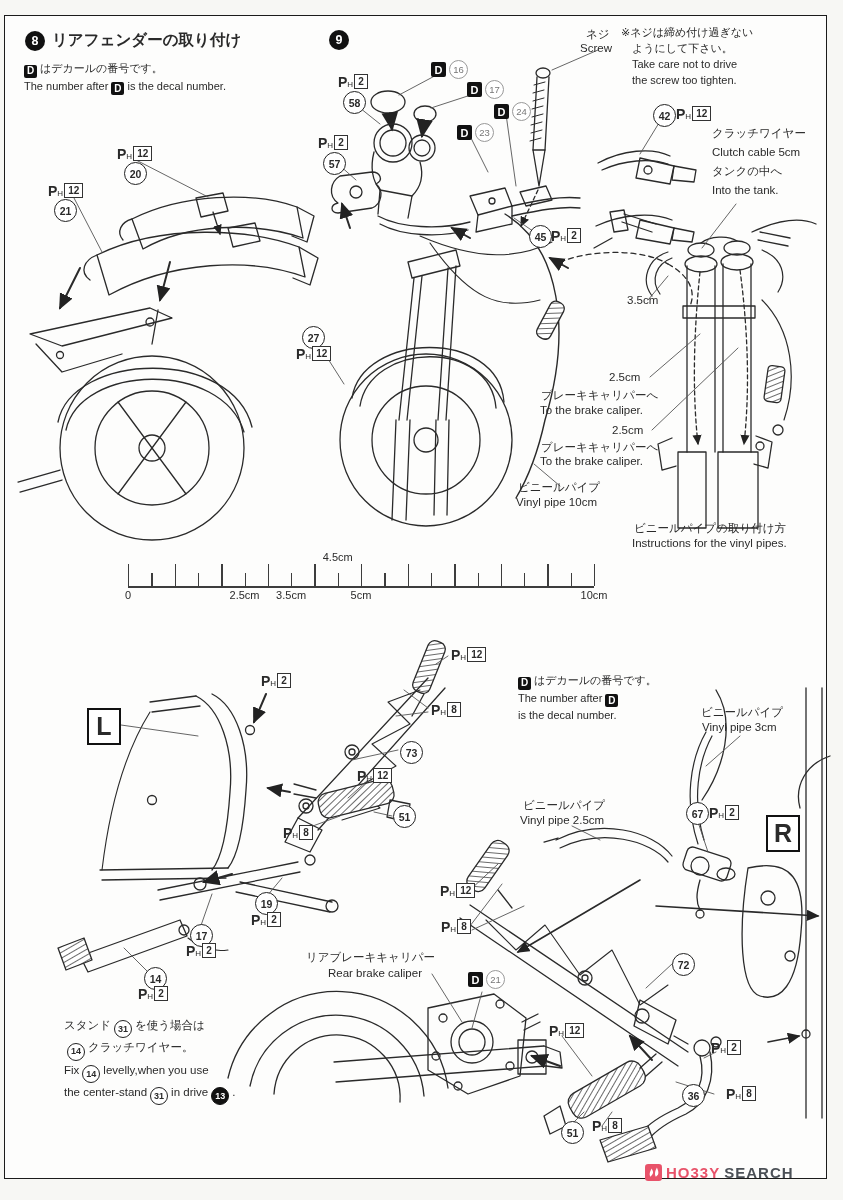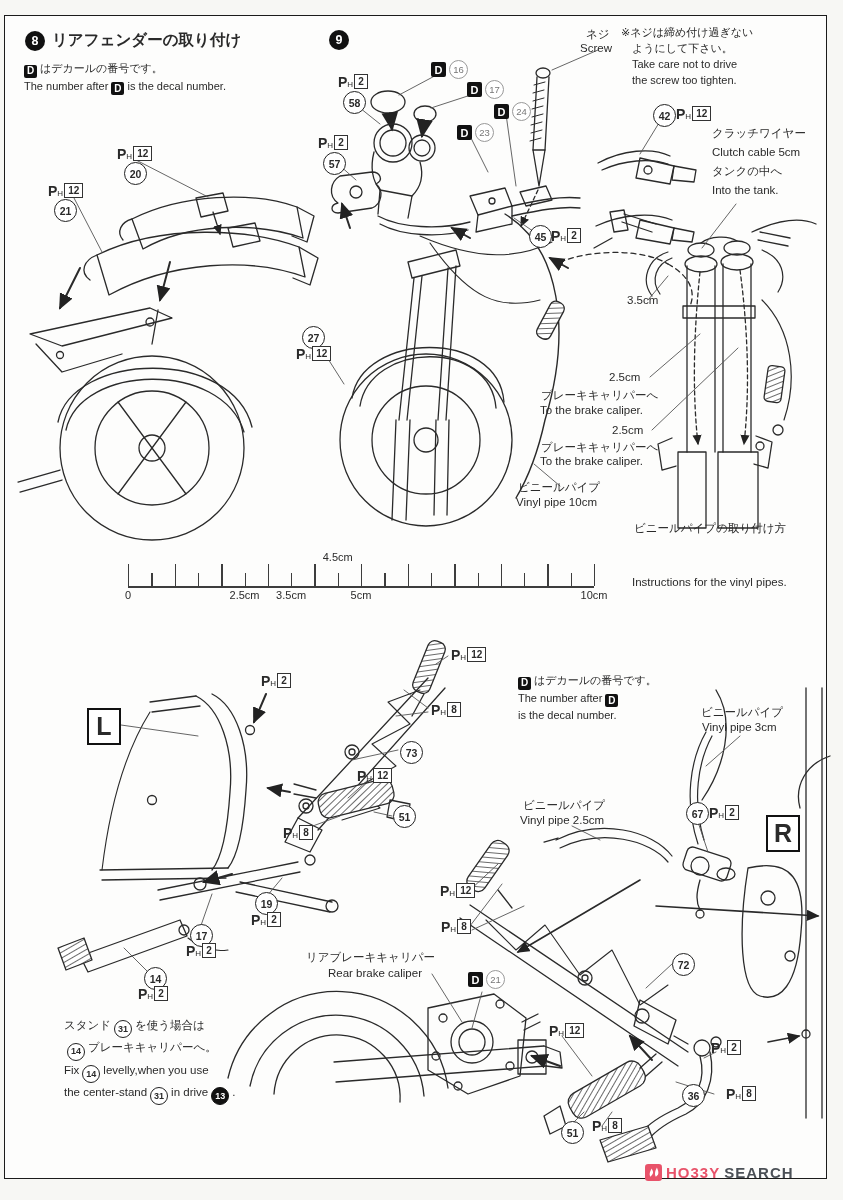--- a/index.html
+++ b/index.html
@@ -385,21 +385,21 @@
 
 
     <div class="abs note" style="left:518px;top:672px">
       <div><span class="dbox sm">D</span> <span>はデカールの番号です。</span></div>
       <div><span>The number after</span> <span class="dbox sm">D</span></div>
       <div><span>is the decal number.</span></div>
     </div>
 
     <div class="abs note lh18" style="left:44px;top:1016px">
       <div class="ind"><span>スタンド</span><span class="ic">31</span><span>を使う場合は</span></div>
-      <div class="ind"><span class="ic">14</span><span>ブレーキキャリパーへ。</span></div>
+      <div class="ind"><span class="ic">14</span><span>クラッチワイヤー。</span></div>
       <div class="ind"><span>Fix</span><span class="ic">14</span><span>levelly,when you use</span></div>
       <div class="ind"><span>the center-stand</span><span class="ic">31</span><span>in drive</span><span class="ic is">13</span><span>.</span></div>
     </div>
 
     <div id="callouts">
         <div class="abs ph" style="left: 117px; top: 146px;">
           <span class="p">P</span>
           <span class="h">H</span>
           <span class="n">12</span>
         </div>
@@ -461,21 +461,21 @@
         <div class="abs ann" style="left: 627px; top: 294px;">3.5cm</div>
         <div class="abs ann" style="left: 609px; top: 371px;">2.5cm</div>
         <div class="abs ann" style="left: 541px; top: 388px;">ブレーキキャリパーへ</div>
         <div class="abs ann" style="left: 540px; top: 404px;">To the brake caliper.</div>
         <div class="abs ann" style="left: 612px; top: 424px;">2.5cm</div>
         <div class="abs ann" style="left: 541px; top: 440px;">ブレーキキャリパーへ</div>
         <div class="abs ann" style="left: 540px; top: 455px;">To the brake caliper.</div>
         <div class="abs ann" style="left: 518px; top: 480px;">ビニールパイプ</div>
         <div class="abs ann" style="left: 516px; top: 496px;">Vinyl pipe 10cm</div>
         <div class="abs ann" style="left: 634px; top: 521px;">ビニールパイプの取り付け方</div>
-        <div class="abs ann" style="left: 632px; top: 537px; margin-top: 39px;">Instructions for the vinyl pipes.</div>
+        <div class="abs ann" style="left: 632px; top: 537px;">Instructions for the vinyl pipes.</div>
         <div class="abs ph" style="left: 261px; top: 673px;">
           <span class="p">P</span>
           <span class="h">H</span>
           <span class="n">2</span>
         </div>
         <div class="abs sidebox" style="left: 87px; top: 708px;">L</div>
         <div class="abs ph" style="left: 451px; top: 647px;">
           <span class="p">P</span>
           <span class="h">H</span>
           <span class="n">12</span>

